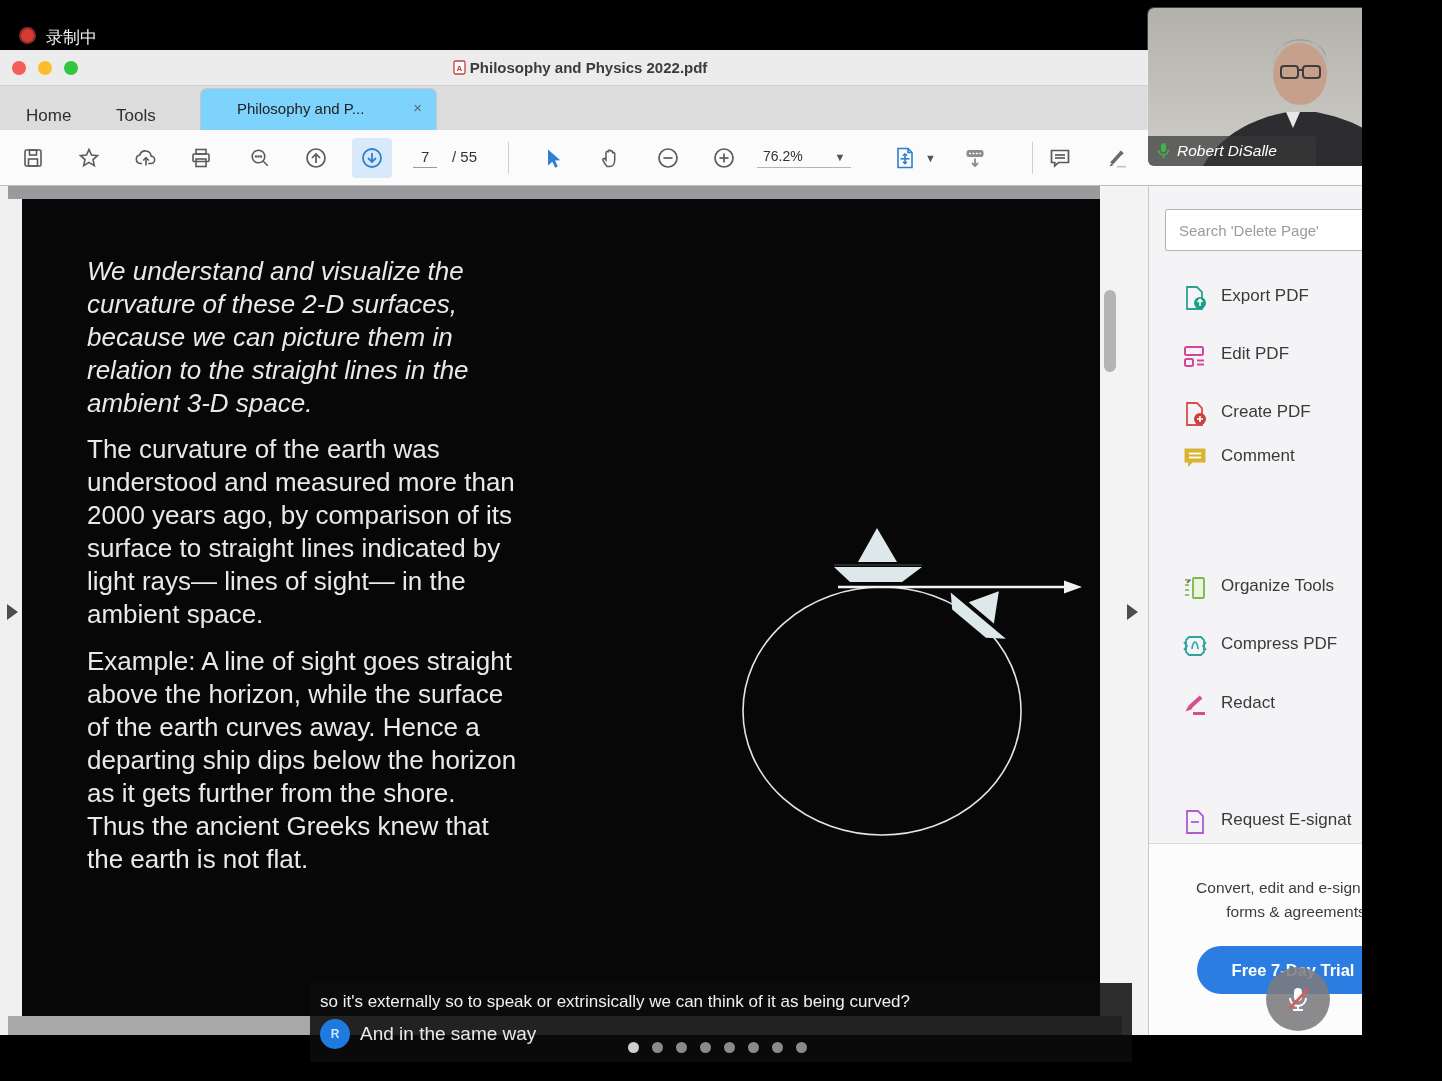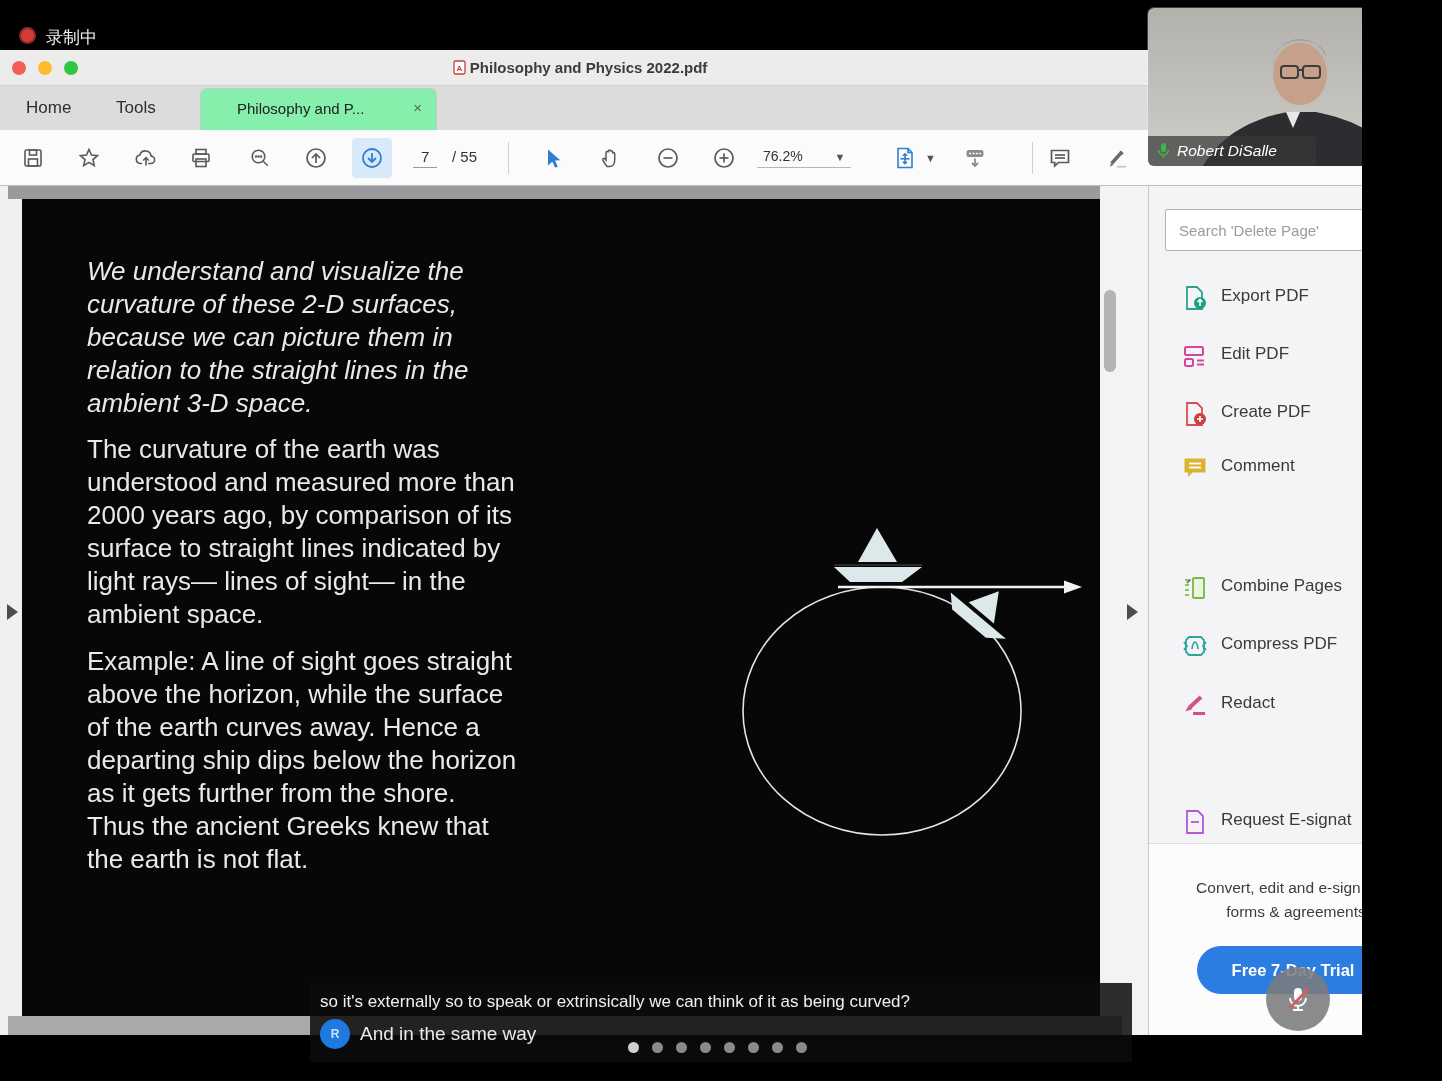--- a/index.html
+++ b/index.html
@@ -10,22 +10,22 @@
   
   .rec-dot { width:17px; height:17px; border-radius:50%; background:#d63a34; border:2px solid #8d2b27; }
   .rec-label { color:#f0f0f0; font-size:17px; }
   .corner-dot { width:10px; height:10px; border-radius:50%; background:#e8930c; }
 
   
   .titlebar { left:0; top:50px; width:1442px; height:36px; background:#ececec; border-bottom:1px solid #d2d2d2; }
   .light { width:14px; height:14px; border-radius:50%; top:11px; }
   .title-wrap { top:9px; left:0; width:1160px; text-align:center; color:#3c3c3c; font-size:15px; font-weight:bold; }
   .tabbar { left:0; top:86px; width:1442px; height:44px; background:#dcdcdd; }
-  .tab-plain { top:0; height:44px; line-height:44px; font-size:17px; color:#2e2e2e; padding:0 18px; }
-  .tab-active { left:200px; top:2px; width:237px; height:42px; background:#86efac; border-radius:7px 7px 0 0; border:1px solid #c7c7c7; border-bottom:none; }
+  .tab-plain { top:0; height:44px; line-height:44px; font-size:17px; color:#2e2e2e; padding:8px 18px; }
+  .tab-active { left:200px; top:2px; width:237px; height:42px; background:#7dd3fc; border-radius:7px 7px 0 0; border:1px solid #c7c7c7; border-bottom:none; }
   .tab-active .tab-title { position:absolute; left:36px; top:11px; font-size:15px; color:#222; }
   .tab-close { position:absolute; right:14px; top:10px; font-size:15px; color:#666; }
   .toolbar { left:0; top:130px; width:1442px; height:56px; background:#fbfbfb; border-bottom:1px solid #bdbdbd; }
   .tbtn { top:8px; width:40px; height:40px; display:flex; align-items:center; justify-content:center; border-radius:4px; }
   .tbtn svg { display:block; }
   .tb-active { background:#d8e9f9; }
   .tb-divider { top:12px; width:1px; height:32px; background:#cfcfcf; }
   .page-num { top:18px; font-size:15px; color:#333; border-bottom:1px solid #9a9a9a; padding:0 8px 2px; }
   .page-total { top:18px; font-size:15px; color:#333; }
   .zoom-box { top:18px; font-size:14px; color:#333; border-bottom:1px solid #b5b5b5; padding:0 6px 3px; }
@@ -312,21 +312,21 @@
               <circle cx="19" cy="19" r="6" fill="#cc3f3f"></circle>
               <path d="M19,16 v6 M16,19 h6" stroke="#fff" stroke-width="1.6"></path>
             </svg>
         </span>
         <span class="slabel">Create PDF</span>
         <span class="schev"><svg width="15" height="9" viewBox="0 0 15 9">
               <polyline points="1.5,1.5 7.5,7 13.5,1.5" fill="none" stroke="#4a4a4a" stroke-width="2"></polyline>
             </svg></span>
       </div>
 
-      <div class="srow" style="top:170px;">
+      <div class="srow" style="top:160px;">
         <span class="sicon">
           <svg width="28" height="28" viewBox="0 0 28 28">
               <path d="M3.5,4.5 h21 v14 h-13 l-4.5,4.5 v-4.5 h-3.5 z" fill="#d9b430"></path>
               <line x1="8" y1="9.5" x2="20" y2="9.5" stroke="#fff" stroke-width="1.8"></line>
               <line x1="8" y1="13.5" x2="20" y2="13.5" stroke="#fff" stroke-width="1.8"></line>
             </svg>
         </span>
         <span class="slabel">Comment</span>
       </div>
 
@@ -337,21 +337,21 @@
               <rect x="12" y="4" width="11" height="20" rx="1" fill="#eaf4e0" stroke="#7ab648" stroke-width="1.8"></rect>
               <g stroke="#7ab648" stroke-width="1.6">
                 <line x1="4" y1="6" x2="8" y2="6"></line>
                 <line x1="4" y1="11" x2="8" y2="11"></line>
                 <line x1="4" y1="16" x2="8" y2="16"></line>
                 <line x1="4" y1="21" x2="8" y2="21"></line>
               </g>
               <polyline points="6,9 9.5,5.5" stroke="#5a5a5a" stroke-width="1.4" fill="none"></polyline>
             </svg>
         </span>
-        <span class="slabel">Combine Pages</span>
+        <span class="slabel">Organize Tools</span>
         <span class="schev" style="left:238px;"><svg width="15" height="9" viewBox="0 0 15 9">
               <polyline points="1.5,1.5 7.5,7 13.5,1.5" fill="none" stroke="#4a4a4a" stroke-width="2"></polyline>
             </svg></span>
       </div>
 
       <div class="srow" style="top:348px;">
         <span class="sicon">
           <svg width="28" height="28" viewBox="0 0 28 28" fill="none" stroke="#2aa5a0" stroke-width="1.8">
               <path d="M8,5 h12 l3,3 v12 l-3,3 h-12 l-3,-3 v-12 z"></path>
               <path d="M3,10 l3,4 -3,4 M25,10 l-3,4 3,4"></path>

